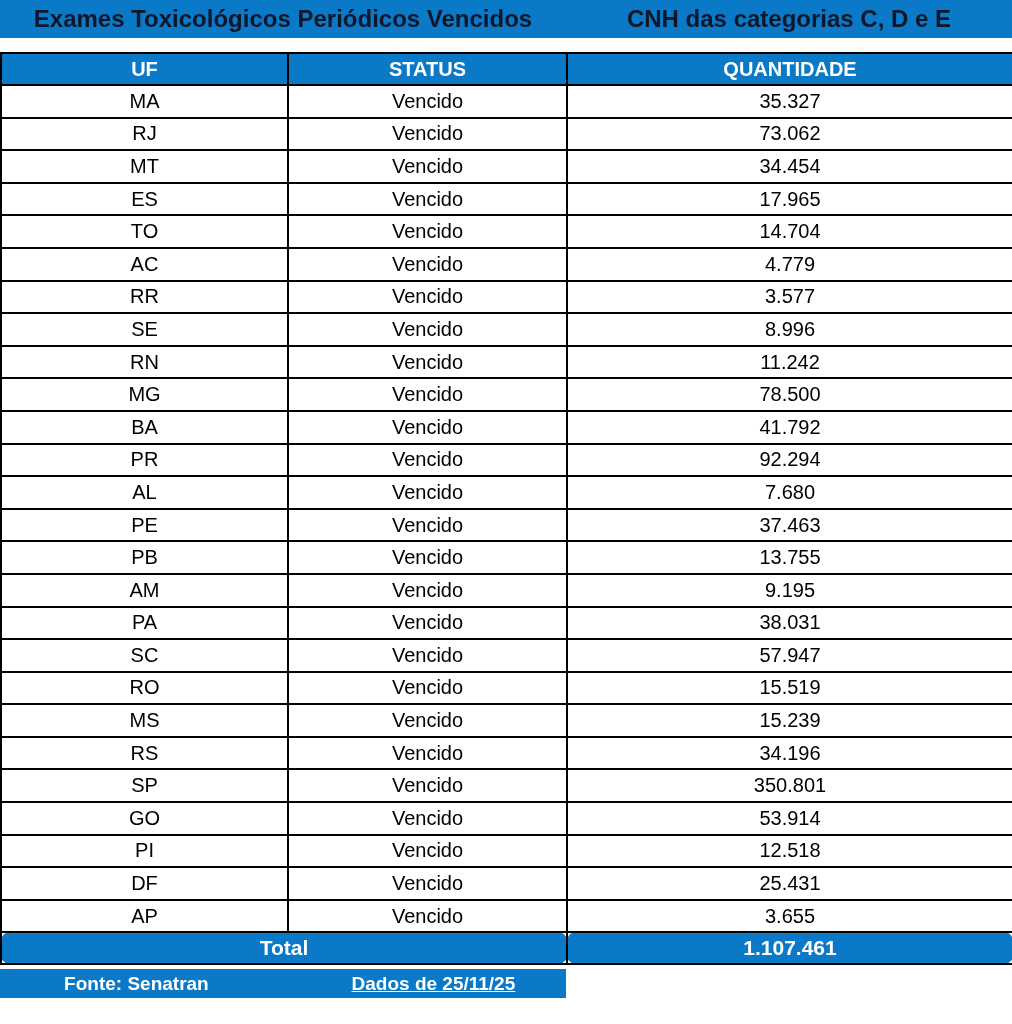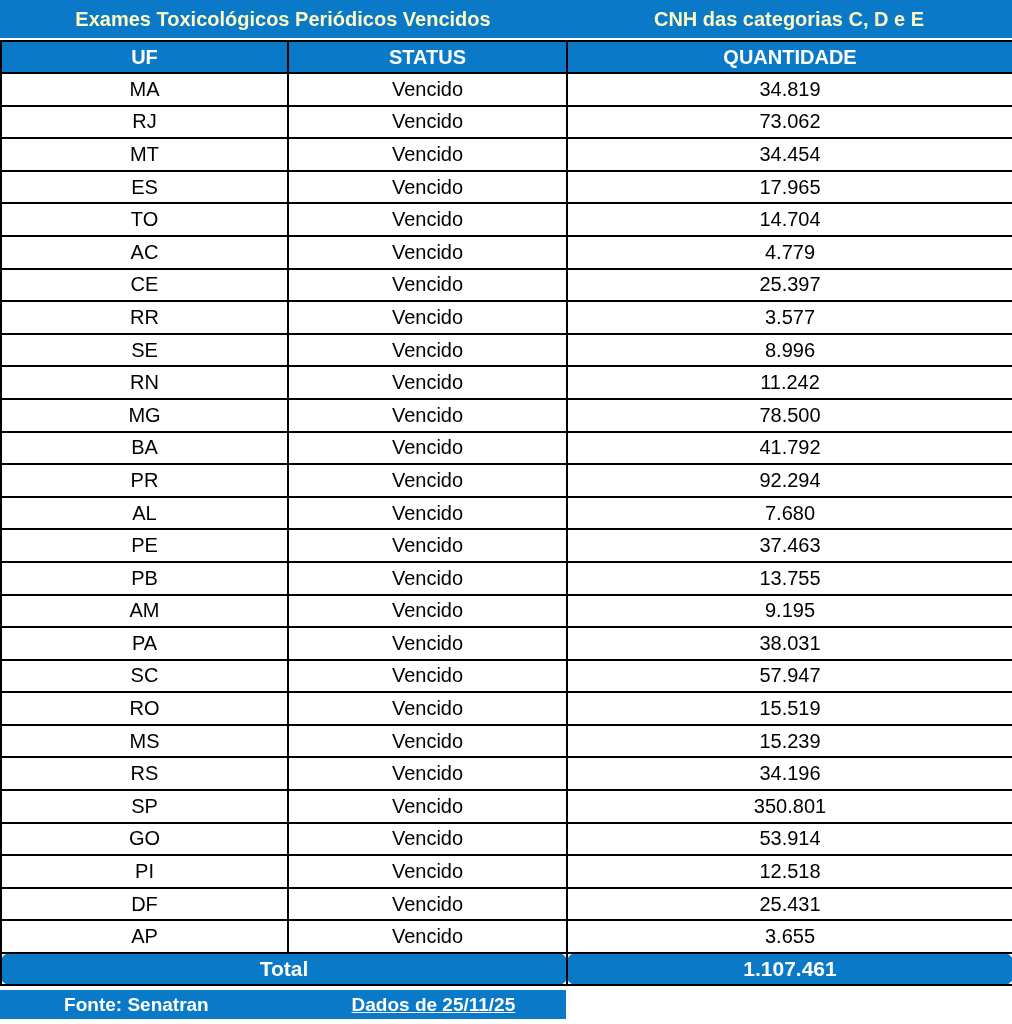--- a/index.html
+++ b/index.html
@@ -18,25 +18,25 @@
     height: 1024px;
     background: #ffffff;
     overflow: hidden;
   }
   
   .title-bar {
     display: flex;
     width: 1012px;
     height: 38px;
     background: var(--accent);
-    color: #fef9c3;
-    font-weight: bold;
-    font-size: 20px;
+    color: #0f172a;
+    font-weight: bold;
+    font-size: 24px;
     line-height: 38px;
-    margin-bottom: 2px;
+    margin-bottom: 14px;
   }
   .title-left {
     width: 566px;
     text-align: center;
     white-space: nowrap;
   }
   .title-right {
     width: 446px;
     text-align: center;
     white-space: nowrap;
@@ -114,21 +114,21 @@
         <th>UF</th>
         <th>STATUS</th>
         <th>QUANTIDADE</th>
       </tr>
     </thead>
     <tbody>
 
     <tr>
           <td>MA</td>
           <td>Vencido</td>
-          <td>34.819</td>
+          <td>35.327</td>
         </tr>
         <tr>
           <td>RJ</td>
           <td>Vencido</td>
           <td>73.062</td>
         </tr>
         <tr>
           <td>MT</td>
           <td>Vencido</td>
           <td>34.454</td>
@@ -140,25 +140,20 @@
         </tr>
         <tr>
           <td>TO</td>
           <td>Vencido</td>
           <td>14.704</td>
         </tr>
         <tr>
           <td>AC</td>
           <td>Vencido</td>
           <td>4.779</td>
-        </tr>
-        <tr>
-          <td>CE</td>
-          <td>Vencido</td>
-          <td>25.397</td>
         </tr>
         <tr>
           <td>RR</td>
           <td>Vencido</td>
           <td>3.577</td>
         </tr>
         <tr>
           <td>SE</td>
           <td>Vencido</td>
           <td>8.996</td>

